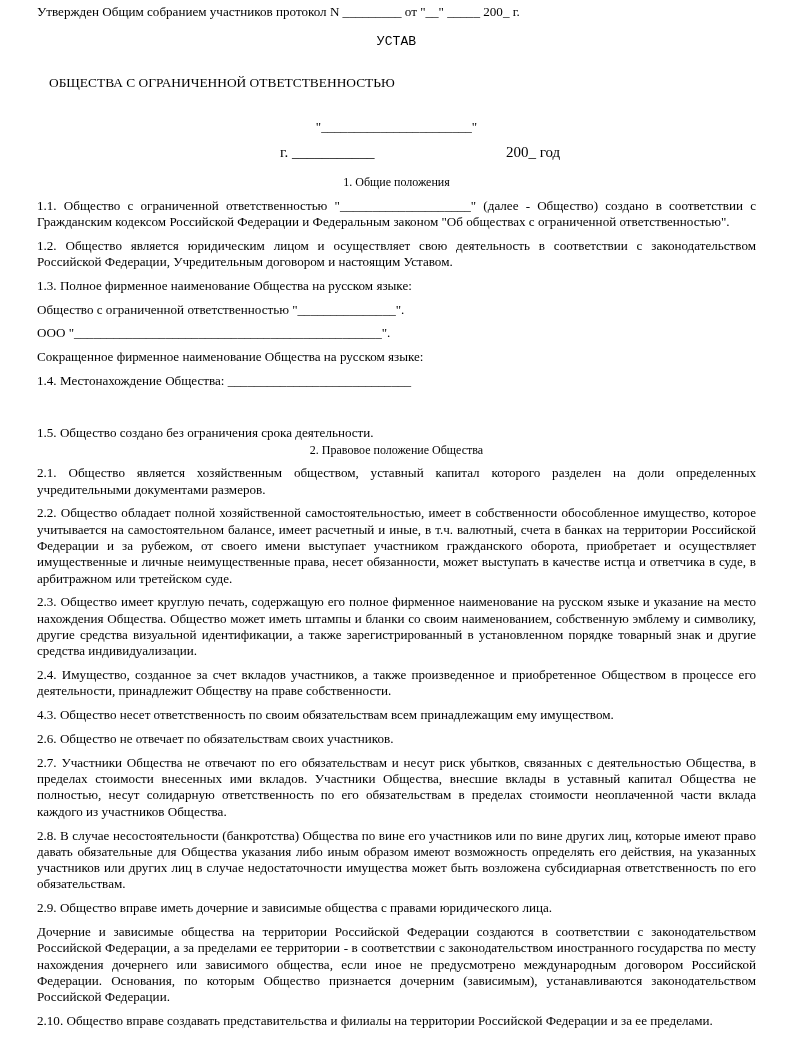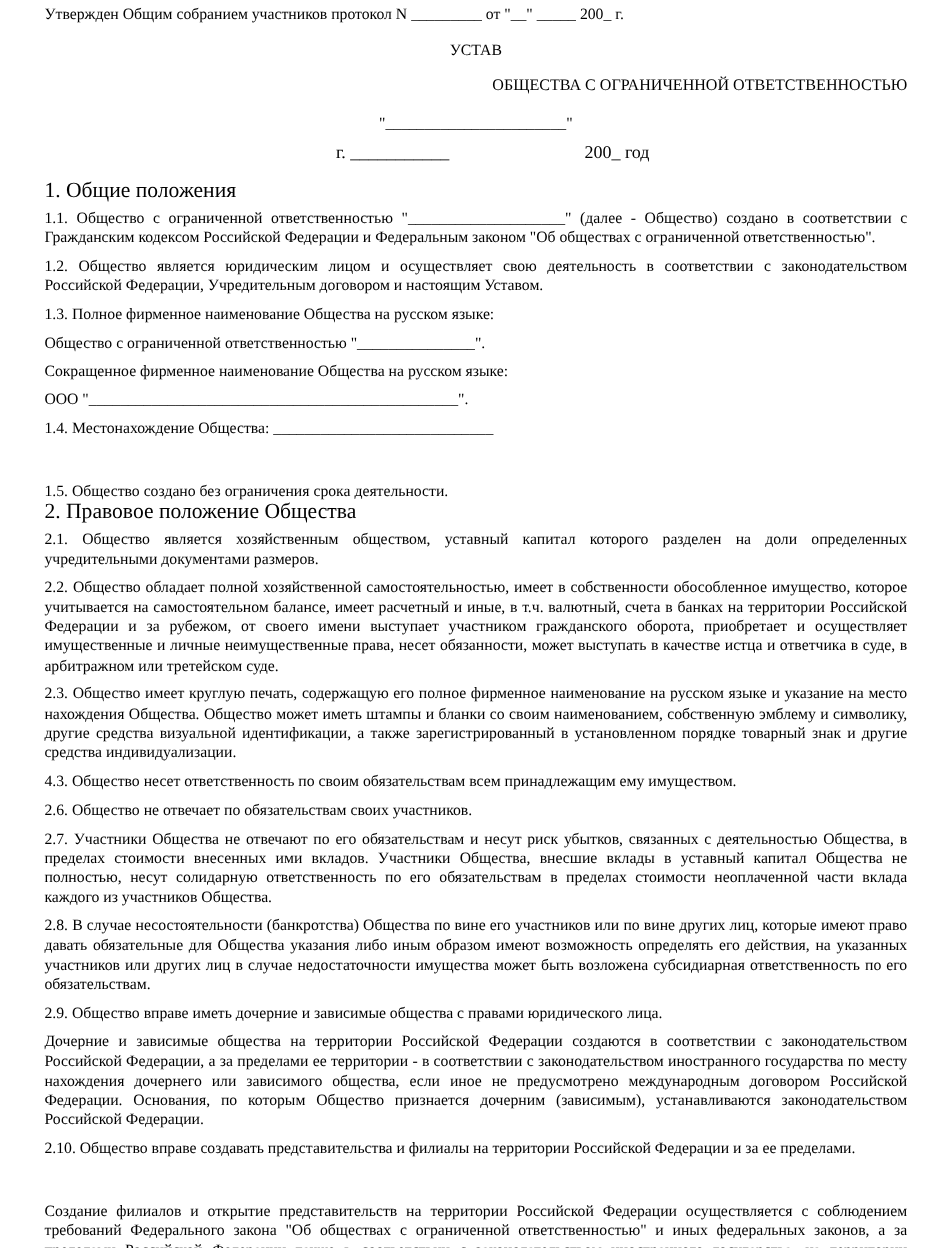--- a/index.html
+++ b/index.html
@@ -28,26 +28,27 @@
     line-height: 16.2px;
     text-align: left;
     margin: 0 0 5px 0;
     white-space: nowrap;
   }
   .centered {
     text-align: center;
     font-size: 13.1px;
     line-height: 16.2px;
     margin: 0;
+    font-family: Liberation Mono, monospace;
   }
   .heading-caps {
-    text-align: right;
+    text-align: left;
     font-size: 13.4px;
     line-height: 16.2px;
-    margin: 0;
+    margin: 12px;
   }
   .spacer-sm { height: 9px; }
   .spacer-md { height: 13px; }
   .spacer-lg { height: 15px; }
   .blank-row {
     text-align: center;
     font-size: 13.1px;
     line-height: 16.2px;
     margin: 0;
   }
@@ -58,36 +59,36 @@
     margin: 0;
     height: 17px;
   }
   .city-left {
     position: absolute;
     left: 243px;
     top: 0;
   }
   .city-right {
     position: absolute;
-    left: 450px;
+    left: 469px;
     top: 0;
   }
   p.para {
     font-size: 13.1px;
     line-height: 16.3px;
     text-align: justify;
     text-justify: inter-word;
     margin: 0 0 7.5px 0;
     hyphens: none;
   }
   p.para:last-child { margin-bottom: 0; margin-top: 36px; }
   .section-title {
-    font-size: 18px;
+    font-size: 12px;
     line-height: 16.3px;
-    text-align: left;
+    text-align: center;
     margin: 0 0 7.5px 0;
   }
 </style>
 </head>
 <body>
 
 <div class="page">
 
   <div class="doc-line">Утвержден Общим собранием участников протокол N _________ от "__" _____ 200_ г.</div>
 
@@ -111,31 +112,32 @@
   </div>
 
   <div class="spacer-md"></div>
 
   <div>
     <div class="section-title">1. Общие положения</div>
     <p class="para">1.1. Общество с ограниченной ответственностью "____________________" (далее - Общество) создано в соответствии с Гражданским кодексом Российской Федерации и Федеральным законом "Об обществах с ограниченной ответственностью".</p>
     <p class="para">1.2. Общество является юридическим лицом и осуществляет свою деятельность в соответствии с законодательством Российской Федерации, Учредительным договором и настоящим Уставом.</p>
     <p class="para">1.3. Полное фирменное наименование Общества на русском языке:</p>
     <p class="para">Общество с ограниченной ответственностью "_______________".</p>
+    <p class="para">ООО "_______________________________________________".</p>
     <p class="para">Сокращенное фирменное наименование Общества на русском языке:</p>
-    <p class="para">ООО "_______________________________________________".</p>
     <p class="para">1.4. Местонахождение Общества: ____________________________</p>
     <p class="para">1.5. Общество создано без ограничения срока деятельности.</p>
   </div>
 
   <div>
     <div class="section-title">2. Правовое положение Общества</div>
     <p class="para">2.1. Общество является хозяйственным обществом, уставный капитал которого разделен на доли определенных учредительными документами размеров.</p>
     <p class="para">2.2. Общество обладает полной хозяйственной самостоятельностью, имеет в собственности обособленное имущество, которое учитывается на самостоятельном балансе, имеет расчетный и иные, в т.ч. валютный, счета в банках на территории Российской Федерации и за рубежом, от своего имени выступает участником гражданского оборота, приобретает и осуществляет имущественные и личные неимущественные права, несет обязанности, может выступать в качестве истца и ответчика в суде, в арбитражном или третейском суде.</p>
     <p class="para">2.3. Общество имеет круглую печать, содержащую его полное фирменное наименование на русском языке и указание на место нахождения Общества. Общество может иметь штампы и бланки со своим наименованием, собственную эмблему и символику, другие средства визуальной идентификации, а также зарегистрированный в установленном порядке товарный знак и другие средства индивидуализации.</p>
+    <p class="para">2.4. Имущество, созданное за счет вкладов участников, а также произведенное и приобретенное Обществом в процессе его деятельности, принадлежит Обществу на праве собственности.</p>
     <p class="para">4.3. Общество несет ответственность по своим обязательствам всем принадлежащим ему имуществом.</p>
     <p class="para">2.6. Общество не отвечает по обязательствам своих участников.</p>
     <p class="para">2.7. Участники Общества не отвечают по его обязательствам и несут риск убытков, связанных с деятельностью Общества, в пределах стоимости внесенных ими вкладов. Участники Общества, внесшие вклады в уставный капитал Общества не полностью, несут солидарную ответственность по его обязательствам в пределах стоимости неоплаченной части вклада каждого из участников Общества.</p>
     <p class="para">2.8. В случае несостоятельности (банкротства) Общества по вине его участников или по вине других лиц, которые имеют право давать обязательные для Общества указания либо иным образом имеют возможность определять его действия, на указанных участников или других лиц в случае недостаточности имущества может быть возложена субсидиарная ответственность по его обязательствам.</p>
     <p class="para">2.9. Общество вправе иметь дочерние и зависимые общества с правами юридического лица.</p>
     <p class="para">Дочерние и зависимые общества на территории Российской Федерации создаются в соответствии с законодательством Российской Федерации, а за пределами ее территории - в соответствии с законодательством иностранного государства по месту нахождения дочернего или зависимого общества, если иное не предусмотрено международным договором Российской Федерации. Основания, по которым Общество признается дочерним (зависимым), устанавливаются законодательством Российской Федерации.</p>
     <p class="para">2.10. Общество вправе создавать представительства и филиалы на территории Российской Федерации и за ее пределами.</p>
     <p class="para">Создание филиалов и открытие представительств на территории Российской Федерации осуществляется с соблюдением требований Федерального закона "Об обществах с ограниченной ответственностью" и иных федеральных законов, а за пределами Российской Федерации также в соответствии с законодательством иностранного государства, на территории которого создаются филиалы или открываются представительства, если иное не предусмотрено международными договорами Российской Федерации.</p>
   </div>
 

